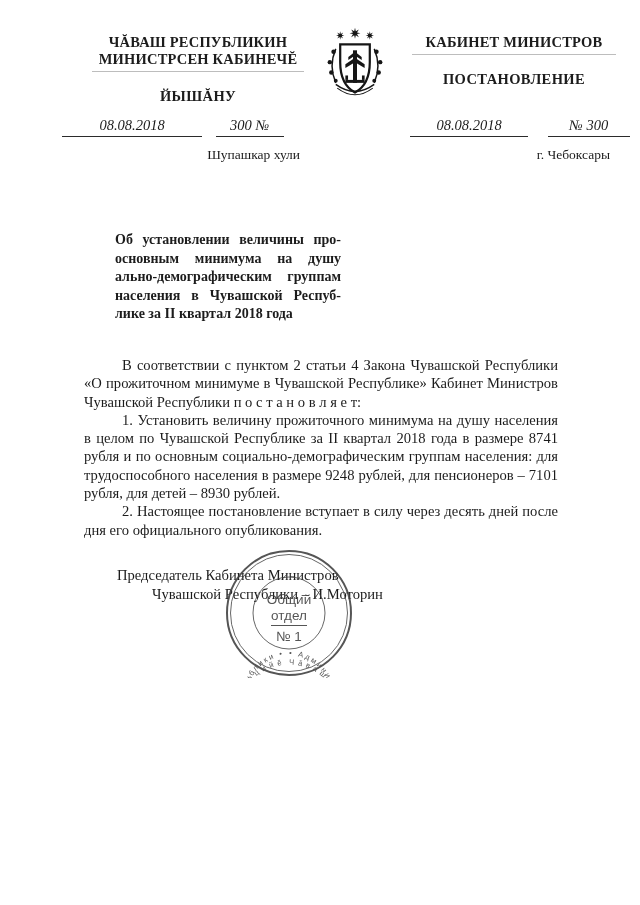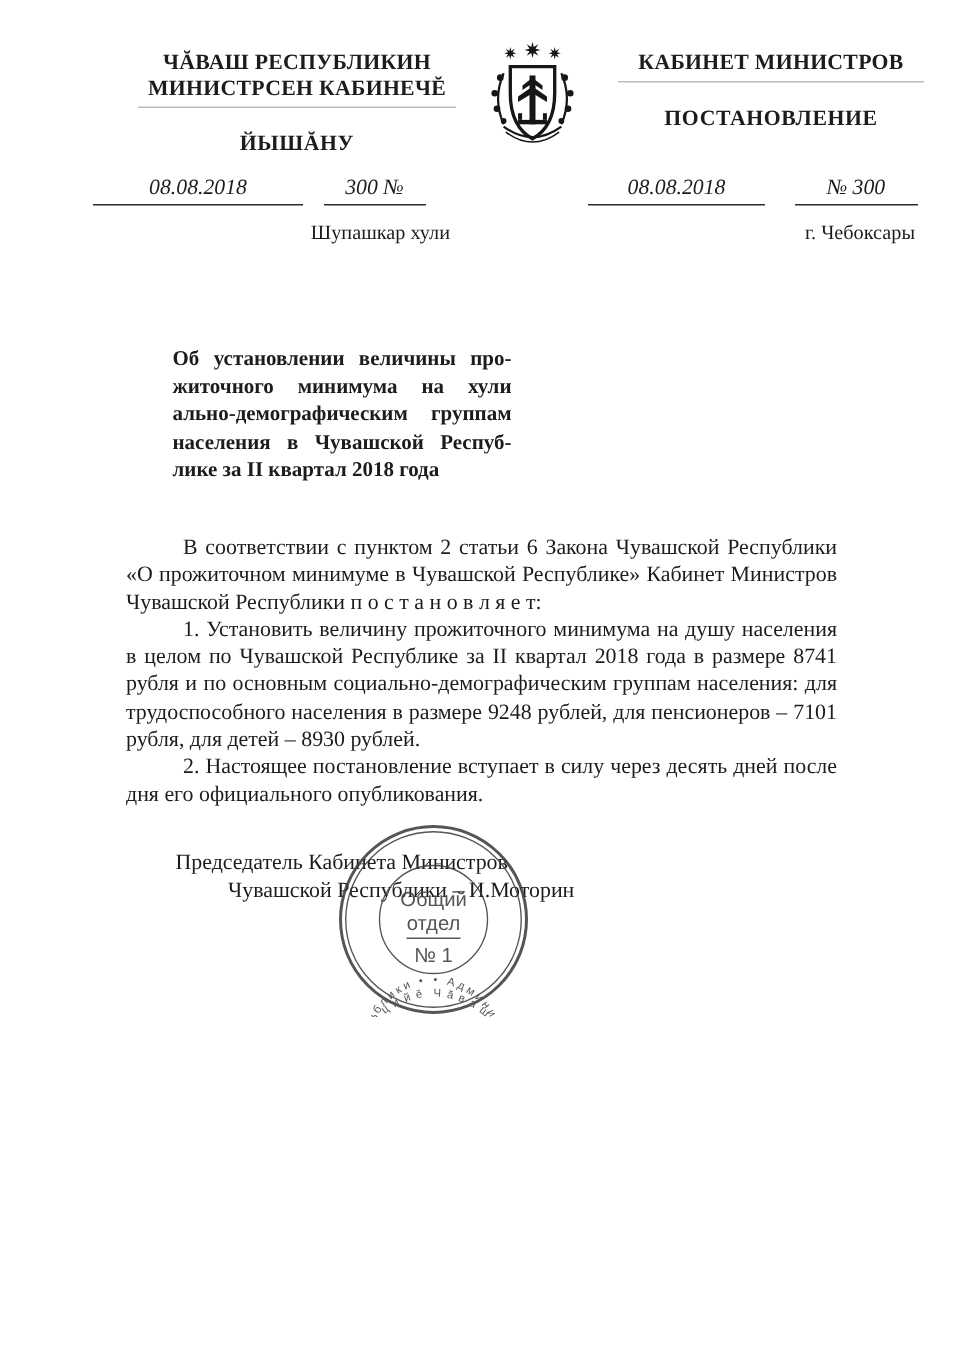--- a/index.html
+++ b/index.html
@@ -21,21 +21,21 @@
   .doc-type{font-weight:bold;font-size:14.5px;margin-top:16px;letter-spacing:.4px;}
 
   .emblem{position:absolute;left:318px;top:24px;width:74px;height:80px;}
 
   
   .dateline{position:absolute;top:117px;font-size:14.5px;font-style:italic;}
   .u{display:inline-block;text-align:center;border-bottom:1px solid #2b2b2b;padding:0 6px 2px 6px;}
   .dl-left{left:62px;}
   .dl-left .d{width:128px;}
   .dl-left .n{width:56px;margin-left:10px;}
-  .dl-right{left:392px;}
+  .dl-right{left:410px;}
   .dl-right .d{width:106px;}
   .dl-right .n{width:70px;margin-left:16px;}
 
   .city{position:absolute;top:147px;font-size:13.5px;text-align:right;}
   .city-left{left:100px;width:200px;}
   .city-right{left:420px;width:190px;}
 
   
   .title{position:absolute;left:115px;top:231px;width:226px;font-weight:bold;font-size:14px;line-height:18.6px;}
   .title .tl{text-align:justify;text-align-last:justify;}
@@ -125,28 +125,28 @@
   <div class="dateline dl-right">
     <span class="u d">08.08.2018</span>
     <span class="u n">№ 300</span>
   </div>
 
   <div class="city city-left">Шупашкар хули</div>
   <div class="city city-right">г. Чебоксары</div>
 
   <div class="title">
     <div class="tl">Об установлении величины про-</div>
-    <div class="tl">житочного минимума на хули</div>
+    <div class="tl">основным минимума на душу</div>
     <div class="tl">ально-демографическим группам</div>
     <div class="tl">населения в Чувашской Респуб-</div>
     <div class="tl">лике за II квартал 2018 года</div>
   </div>
 
   <div class="body-text">
-    <p>В соответствии с пунктом 2 статьи 6 Закона Чувашской Республики «О прожиточном минимуме в Чувашской Республике» Кабинет Министров Чувашской Республики  п о с т а н о в л я е т:</p>
+    <p>В соответствии с пунктом 2 статьи 4 Закона Чувашской Республики «О прожиточном минимуме в Чувашской Республике» Кабинет Министров Чувашской Республики  п о с т а н о в л я е т:</p>
     <p>1. Установить величину прожиточного минимума на душу населения в целом по Чувашской Республике за II квартал 2018 года в размере 8741 рубля и по основным социально-демографическим группам населения: для трудоспособного населения в размере 9248 рублей, для пенсионеров – 7101 рубля, для детей – 8930 рублей.</p>
     <p>2. Настоящее постановление вступает в силу через десять дней после дня его официального опубликования.</p>
   </div>
 
   <div class="signature">
     <div class="s1">Председатель Кабинета Министров</div>
     <div class="s2">Чувашской Республики – И.Моторин</div>
   </div>
 
   <svg class="stamp" viewBox="0 0 130 130" aria-hidden="true">

